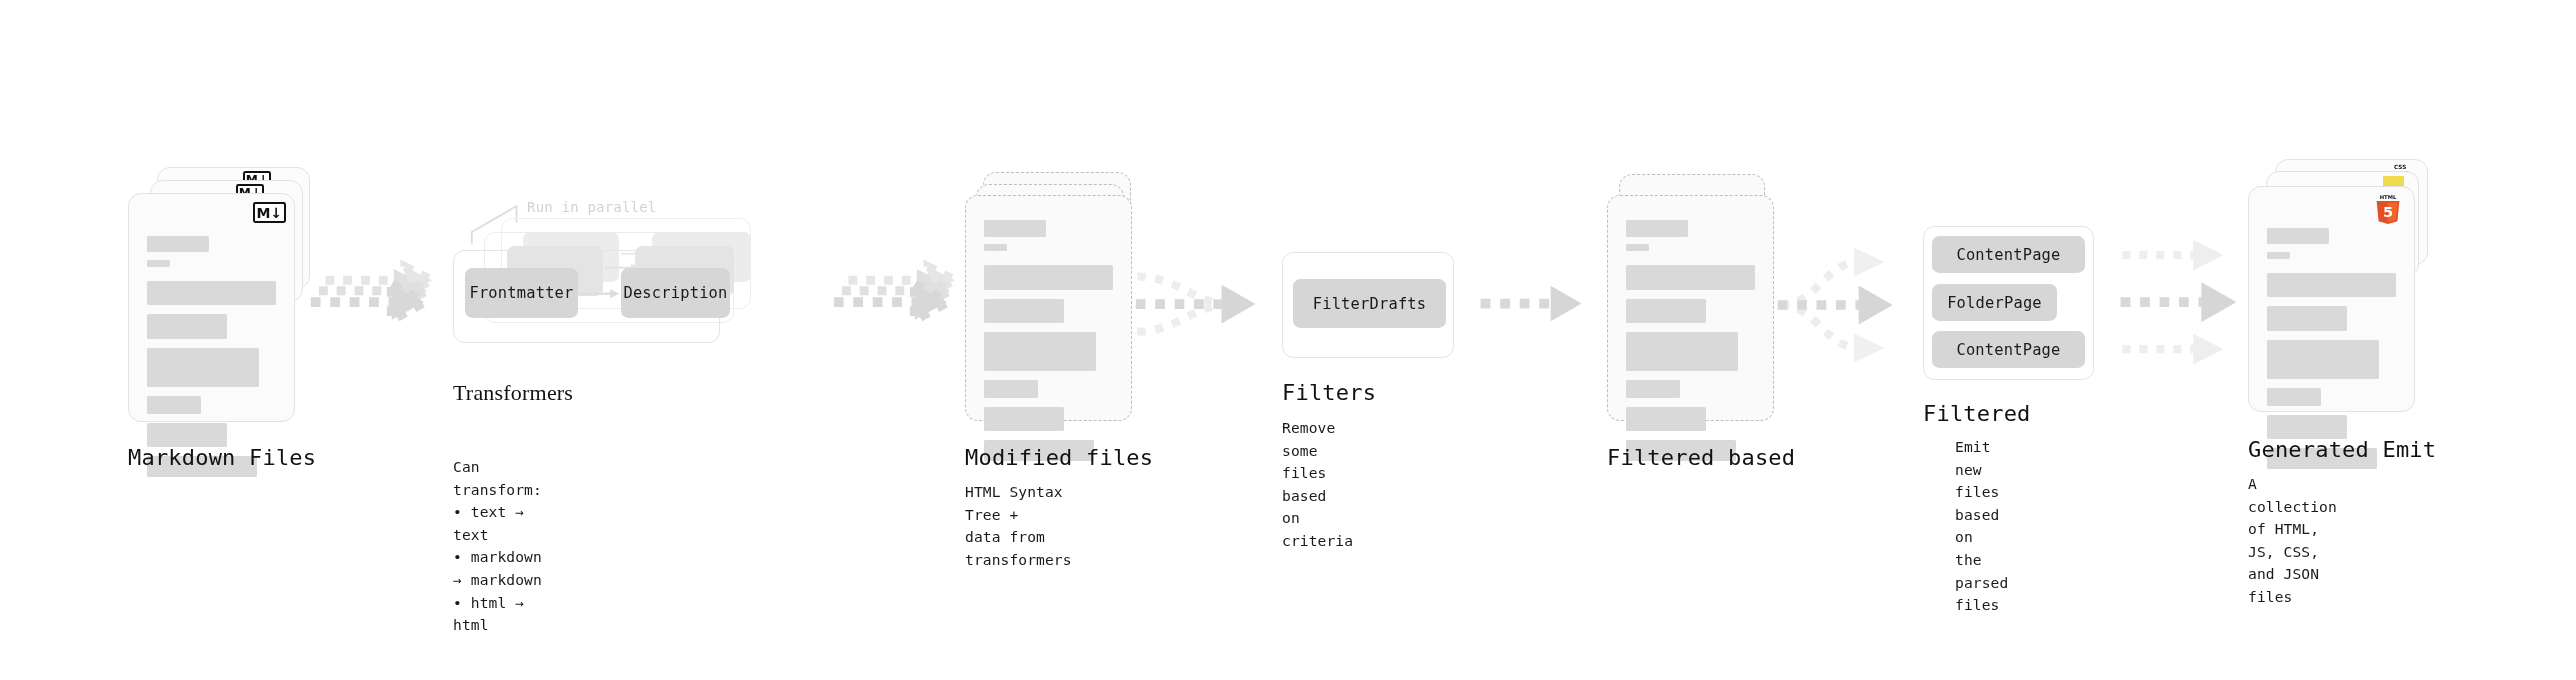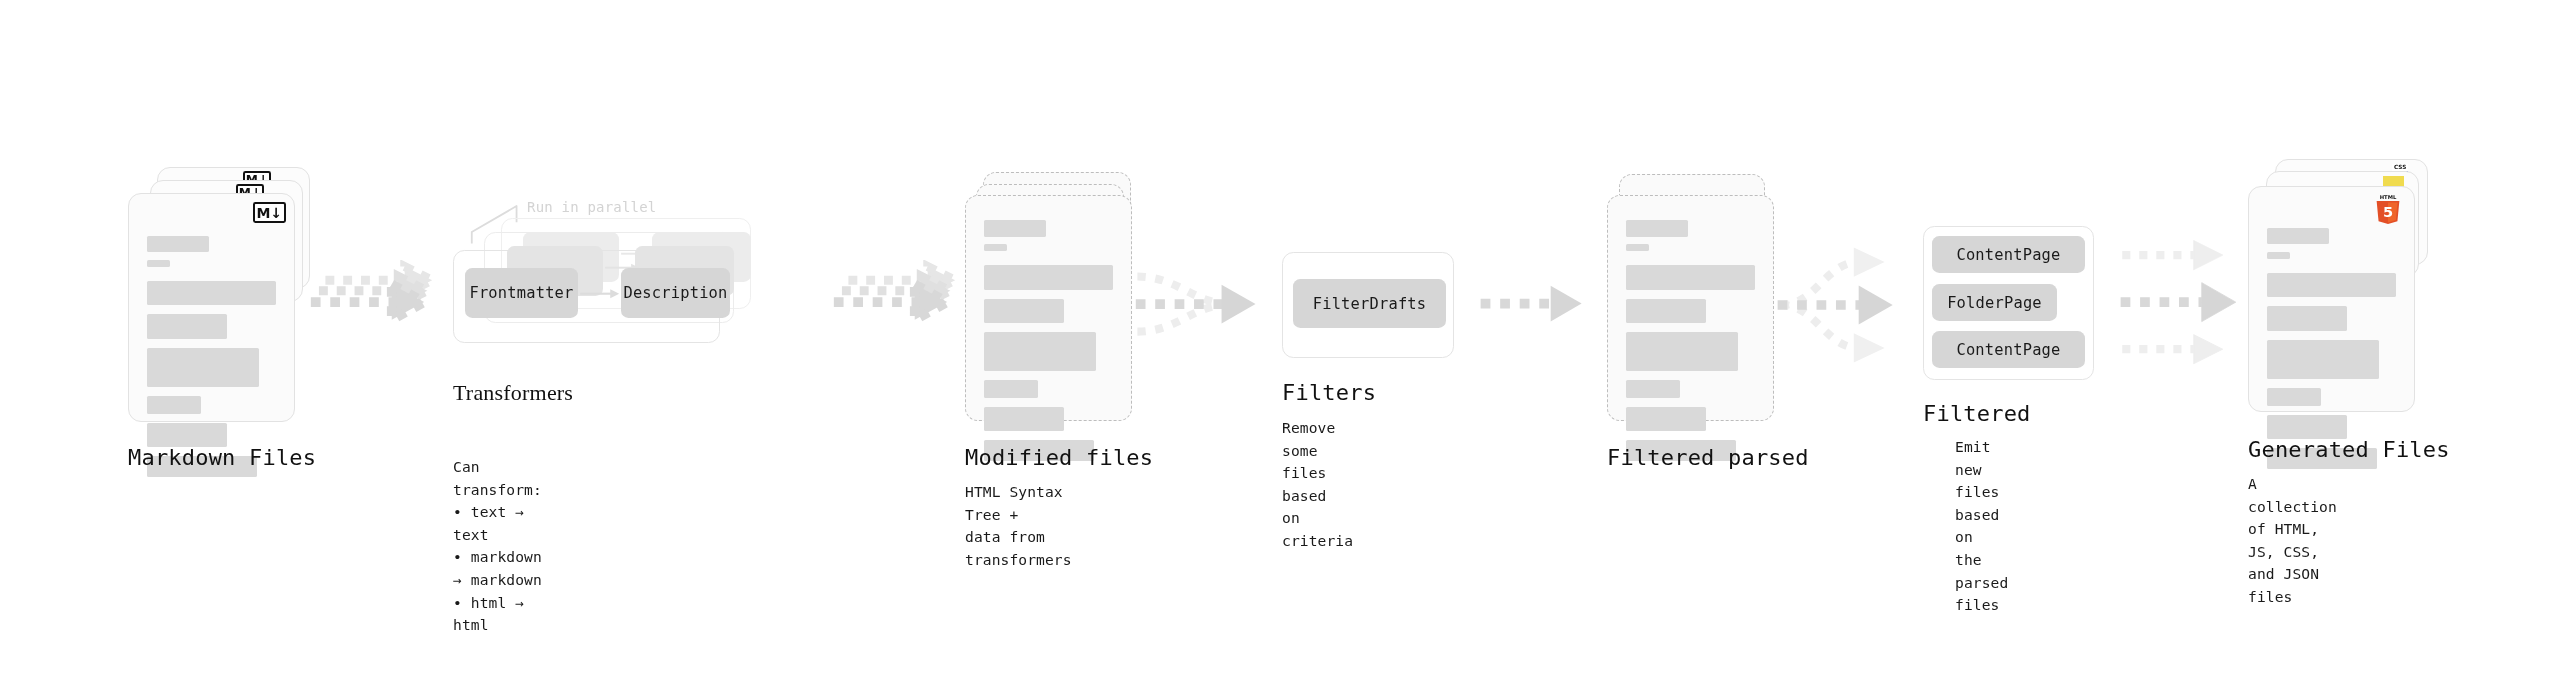--- a/index.html
+++ b/index.html
@@ -306,21 +306,21 @@
           <div class="ln" style="width:100%;height:24.4px;margin-bottom:9px;"></div>
           <div class="ln" style="width:62%;height:24.4px;margin-bottom:9px;"></div>
           <div class="ln" style="width:87%;height:39px;margin-bottom:9px;"></div>
           <div class="ln" style="width:42%;height:18px;margin-bottom:9px;"></div>
           <div class="ln" style="width:62%;height:24.4px;margin-bottom:9px;"></div>
           <div class="ln" style="width:85%;height:21px;margin-bottom:0;"></div>
         </div>
       </div>
     </div>
 
-    <div class="stage-title" style="position:absolute;left:1607px;top:445px;">Filtered parsed</div>
+    <div class="stage-title" style="position:absolute;left:1607px;top:445px;">Filtered based</div>
   </div>
 
   <div class="arrow-layer" style="left:1776px;top:236px;width:154px;height:138px;">
     <svg width="154" height="138" viewBox="0 0 190 170">
       <path d="M6 85 C48 85, 60 36, 98 32" fill="none" stroke="#ededed" stroke-width="10" stroke-dasharray="10 12"></path>
       <polygon points="96,14 134,32 96,50" fill="#f0f0f0"></polygon>
       <path d="M6 85 C48 85, 60 134, 98 138" fill="none" stroke="#ededed" stroke-width="10" stroke-dasharray="10 12"></path>
       <polygon points="96,120 134,138 96,156" fill="#f0f0f0"></polygon>
       <line x1="2" y1="85" x2="106" y2="85" stroke="#d8d8d8" stroke-width="12" stroke-dasharray="12 12"></line>
       <polygon points="102,61 144,85 102,109" fill="#d6d6d6"></polygon>
@@ -380,19 +380,19 @@
       <div class="badge-html5" style="left:2374px;top:192px;">
         <svg width="28" height="32.5" viewBox="0 0 34 40">
           <text x="17" y="8" font-family="DejaVu Sans, Liberation Sans, sans-serif" font-size="6.5" font-weight="bold" fill="#111" text-anchor="middle">HTML</text>
           <path d="M3 11 L31 11 L28.6 36 L17 39.5 L5.4 36 Z" fill="#e34f26"></path>
           <path d="M17 13 L28.7 13 L26.7 34.6 L17 37.4 Z" fill="#ef652a"></path>
           <text x="17" y="31" font-family="DejaVu Sans, Liberation Sans, sans-serif" font-size="18" font-weight="bold" fill="#ffffff" text-anchor="middle">5</text>
         </svg>
       </div>
     </div>
 
-    <div class="stage-title" style="position:absolute;left:2248px;top:437px;">Generated Files</div>
+    <div class="stage-title" style="position:absolute;left:2248px;top:437px;">Generated Emit</div>
     <div class="stage-desc" style="position:absolute;left:2248px;top:473px;">A collection of HTML,
 JS, CSS, and JSON files</div>
   </div>
 
 </div>
 
 
 </body></html>

